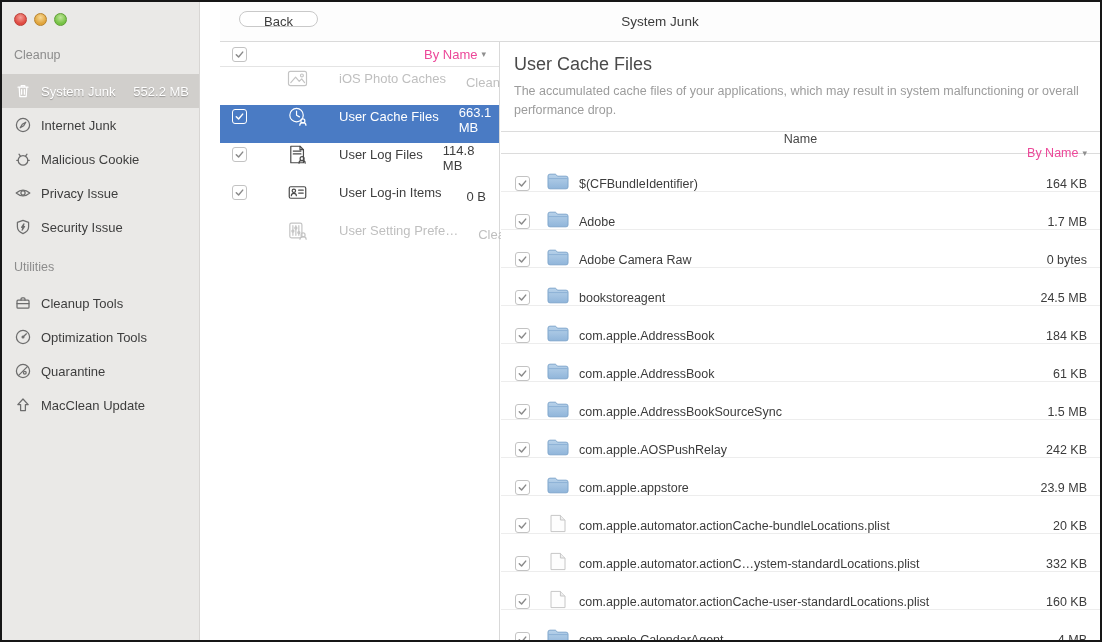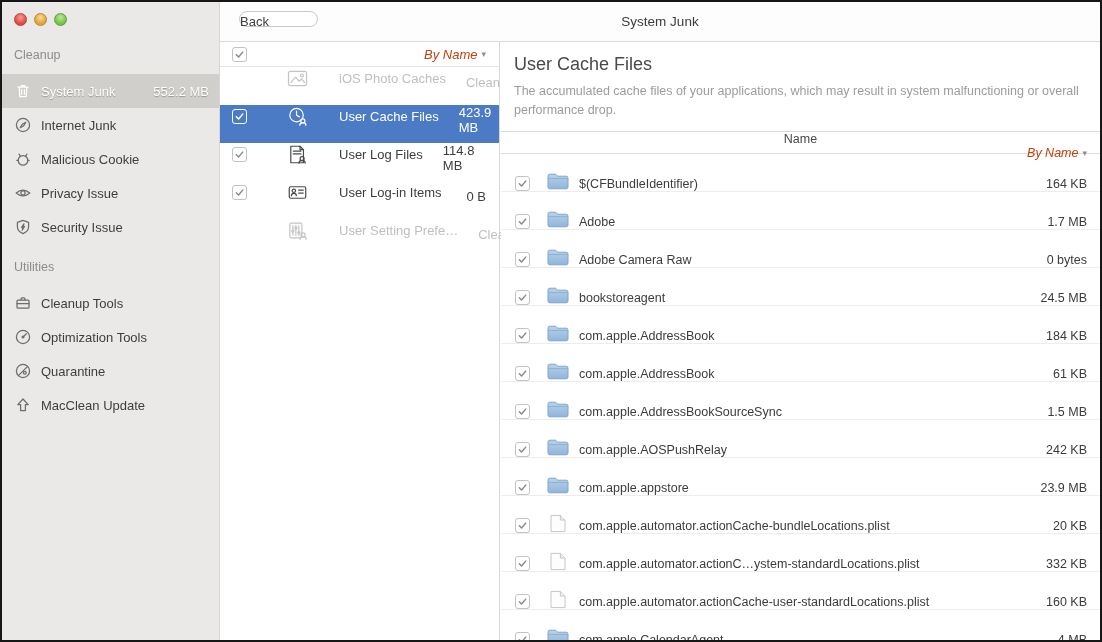--- a/index.html
+++ b/index.html
@@ -4,21 +4,21 @@
 <style>
   * { margin:0; padding:0; box-sizing:border-box; }
   html,body { background:#333; }
   body { font-family:"Liberation Sans", sans-serif; }
   .window {
     position:relative; width:1102px; height:642px;
     background:#fff; border:2px solid #161616; overflow:hidden;
   }
   
   .sidebar {
-    position:absolute; left:0; top:0; bottom:0; width:218px;
+    position:absolute; left:0; top:0; bottom:0; width:198px;
     background:#eae9e7; border-right:1px solid #d8d6d4;
   }
   .traffic { position:absolute; left:12px; top:11px; display:flex; gap:7px; }
   .tl { width:13px; height:13px; border-radius:50%; display:inline-block; cursor:pointer; }
   .tl.red    { background:radial-gradient(circle at 50% 32%, #f49f97, #df4a41 65%); border:1px solid #bc3e37; }
   .tl.yellow { background:radial-gradient(circle at 50% 32%, #f7da96, #e0a43c 65%); border:1px solid #b8832c; }
   .tl.green  { background:radial-gradient(circle at 50% 32%, #c0e59a, #76c244 65%); border:1px solid #5f9e36; }
   .side-label {
     position:absolute; left:12px; height:18px; font-size:12.5px; color:#8c8c8c;
   }
@@ -38,38 +38,38 @@
     position:absolute; left:218px; right:0; top:0; height:40px;
     background:#fdfdfd; border-bottom:1px solid #dadada;
   }
   .win-title {
     position:absolute; left:0; right:0; top:0; height:40px; line-height:40px;
     text-align:center; font-size:13.5px; color:#3c3c3c; pointer-events:none;
   }
   .back-btn {
     position:absolute; left:19px; top:9px; width:79px; height:16px;
     border:1px solid #c9c9c9; border-radius:11px; background:#fff;
-    line-height:20px; font-size:13px; color:#3e3e3e; cursor:pointer;
+    text-align:center; line-height:20px; font-size:13px; color:#3e3e3e; cursor:pointer;
   }
   
   .cb {
     width:15px; height:15px; border:1px solid #c3c3c3; border-radius:3px;
     background:#fff; flex:none; position:relative; cursor:pointer; color:#8a8a8a;
   }
   .cb svg { position:absolute; left:1px; top:1px; width:11px; height:11px; display:none; }
   .cb.checked svg { display:block; }
   .cb.white { border-color:#fff; background:transparent; color:#fff; }
   
   .catpanel { position:absolute; left:218px; top:40px; bottom:0; width:280px; background:#fff; border-right:1px solid #d9d9d9; }
   .cat-header {
     height:25px; display:flex; align-items:center;
     padding:0 13px 0 12px; border-bottom:1px solid #e4e4e4;
   }
   .sortwrap { margin-left:auto; display:flex; align-items:center; cursor:pointer; }
-  .sortwrap .sorttext { font-size:13px; color:#c2410c;font-style:italic; }
+  .sortwrap .sorttext { font-size:13px; color:#ec4899; }
   .sortwrap .caret { font-size:9px; color:#8f8f8f; margin-left:4px; }
   .cat-item {
     height:38px; display:flex; align-items:center; padding:0 13px 16px 12px;
     font-size:13px; color:#3e3e3e; cursor:pointer;gap:20px;
   }
   .cat-item .cicon { width:23px; height:23px; margin-left:19px; color:#4a4a4a; flex:none; }
   .cat-item .cicon svg { width:23px; height:23px; display:block; }
   .cat-item .clabel { margin-left:10px; white-space:nowrap; }
   .cat-item .cvalue { margin-left:auto;margin-top:8px; }
   .cat-item.disabled { color:#bfbfbf; }
@@ -308,21 +308,21 @@
           <svg>
             <use href="#ck"></use>
           </svg>
         </div>
       <span class="cicon">
           <svg class="iconsvg">
             <use href="#i-clock-user"></use>
           </svg>
         </span>
       <span class="clabel">User Cache Files</span>
-      <span class="cvalue">423.9 MB</span>
+      <span class="cvalue">663.1 MB</span>
     </div>
     <div class="cat-item">
       <div class="cb checked">
           <svg>
             <use href="#ck"></use>
           </svg>
         </div>
       <span class="cicon">
           <svg class="iconsvg">
             <use href="#i-log-file"></use>

